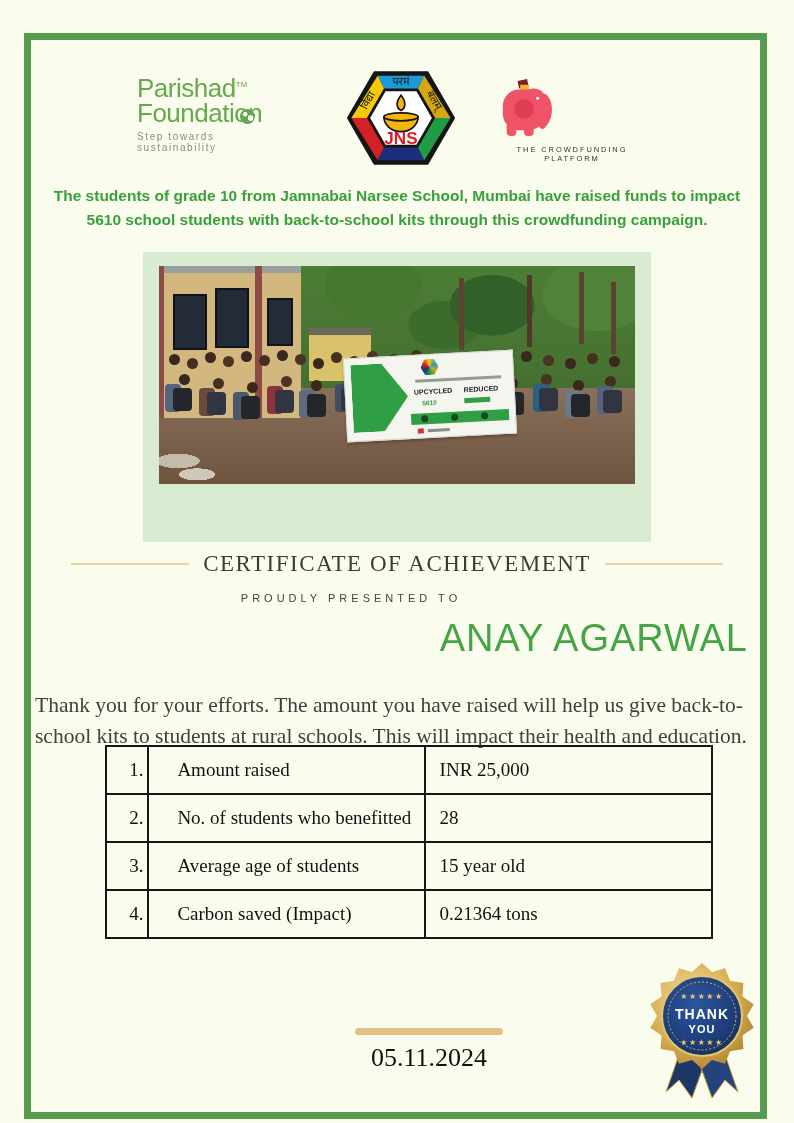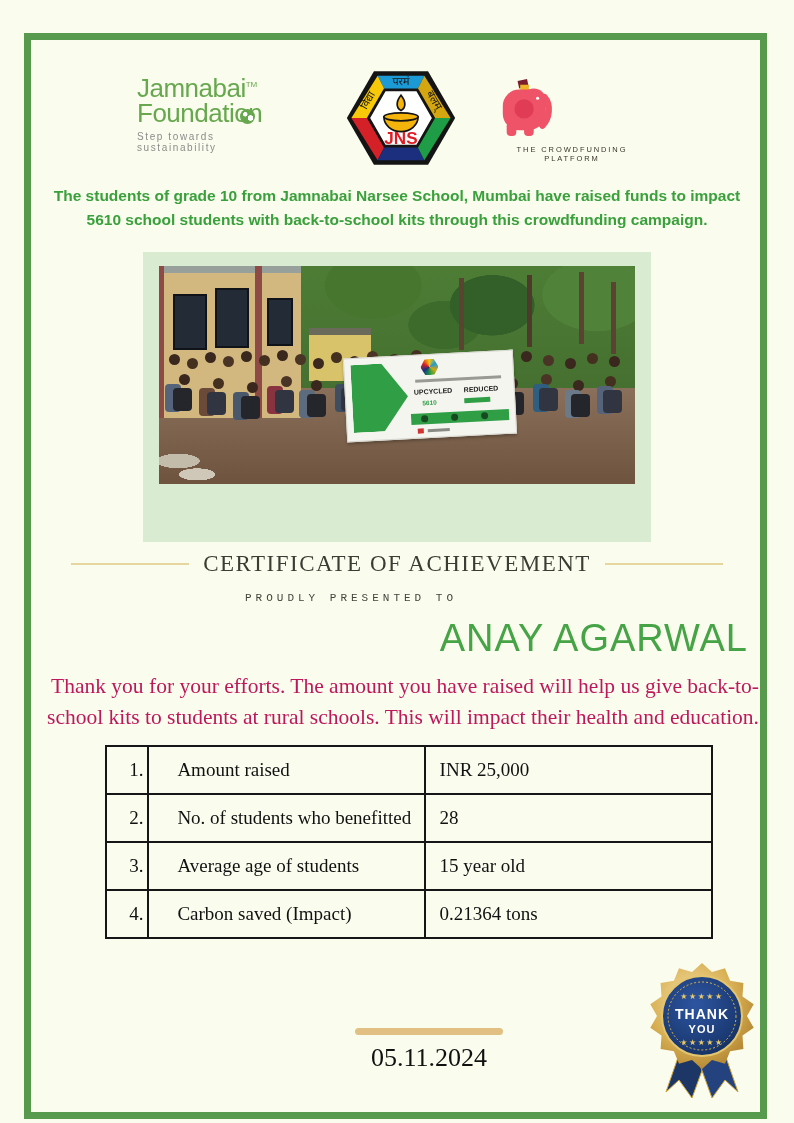--- a/index.html
+++ b/index.html
@@ -100,25 +100,25 @@
   .b-logo-red{position:absolute;left:70px;top:73px;width:6px;height:5px;background:#d23333;}
   .b-logo-gray{position:absolute;left:80px;top:74px;width:22px;height:3px;background:#8a8a84;}
   .photo-caption{position:absolute;left:0;bottom:17px;width:100%;text-align:center;
                  font-size:18px;color:#141414;}
 
   
   .cert-heading{position:absolute;left:0;top:551px;width:794px;display:flex;align-items:center;justify-content:center;}
   .rule{width:118px;height:2px;background:#e7d5a0;}
   .cert-title{margin:0 14px;font-size:23px;letter-spacing:1.5px;color:#3c3c34;white-space:nowrap;}
   .presented{position:absolute;left:0;top:592px;width:702px;text-align:center;
-             font-family:Liberation Mono, monospace;font-size:11px;letter-spacing:4px;color:#44443c;}
+             font-family:Liberation Sans, sans-serif;font-size:11px;letter-spacing:4px;color:#44443c;}
   .recipient{position:absolute;left:12px;top:617px;width:736px;text-align:right;
              font-family:"Liberation Sans",sans-serif;font-size:38px;color:#46a346;letter-spacing:1px;}
-  .message{position:absolute;left:35px;top:671px;width:724px;text-align:right;
-           font-size:21.5px;line-height:1.42;color:#be185d;}
+  .message{position:absolute;left:35px;top:690px;width:724px;text-align:left;
+           font-size:21.5px;line-height:1.42;color:#404040;}
 
   
   .impact{position:absolute;left:105px;top:745px;width:608px;border-collapse:collapse;
           font-size:19px;color:#111;}
   .impact td{border:2px solid #161616;height:44px;vertical-align:middle;}
   .col-num{width:38px;text-align:right;padding-right:4px;}
   .col-label{width:266px;padding-left:28px;}
   .col-value{width:296px;padding-left:14px;}
 
   
@@ -127,21 +127,21 @@
   .date-text{margin-top:8px;font-size:26px;color:#111;}
   .badge{position:absolute;left:642px;top:958px;width:120px;height:142px;}
 </style>
 </head>
 <body>
 
 <div class="page">
   <div class="frame"></div>
 
   <div class="logo-greensole">
-    <div class="gs-line"><span>Jamnabai</span><span class="gs-tm">TM</span></div>
+    <div class="gs-line"><span>Parishad</span><span class="gs-tm">TM</span></div>
     <div class="gs-line">Foundation</div>
     <span class="gs-globe"></span>
     <div class="gs-tagline">Step towards sustainability</div>
   </div>
 
   <div class="logo-jns">
     <svg viewBox="0 0 200 180" width="114" height="124">
       <polygon points="195,90 147.5,8 52.5,8 5,90 52.5,172 147.5,172" fill="#141414"></polygon>
       <polygon points="141,16 59,16 71.5,40.6 128.5,40.6" fill="#1c9ad6"></polygon>
       <polygon points="59,16 13,90 43,90 71.5,40.6" fill="#f7c908"></polygon>

